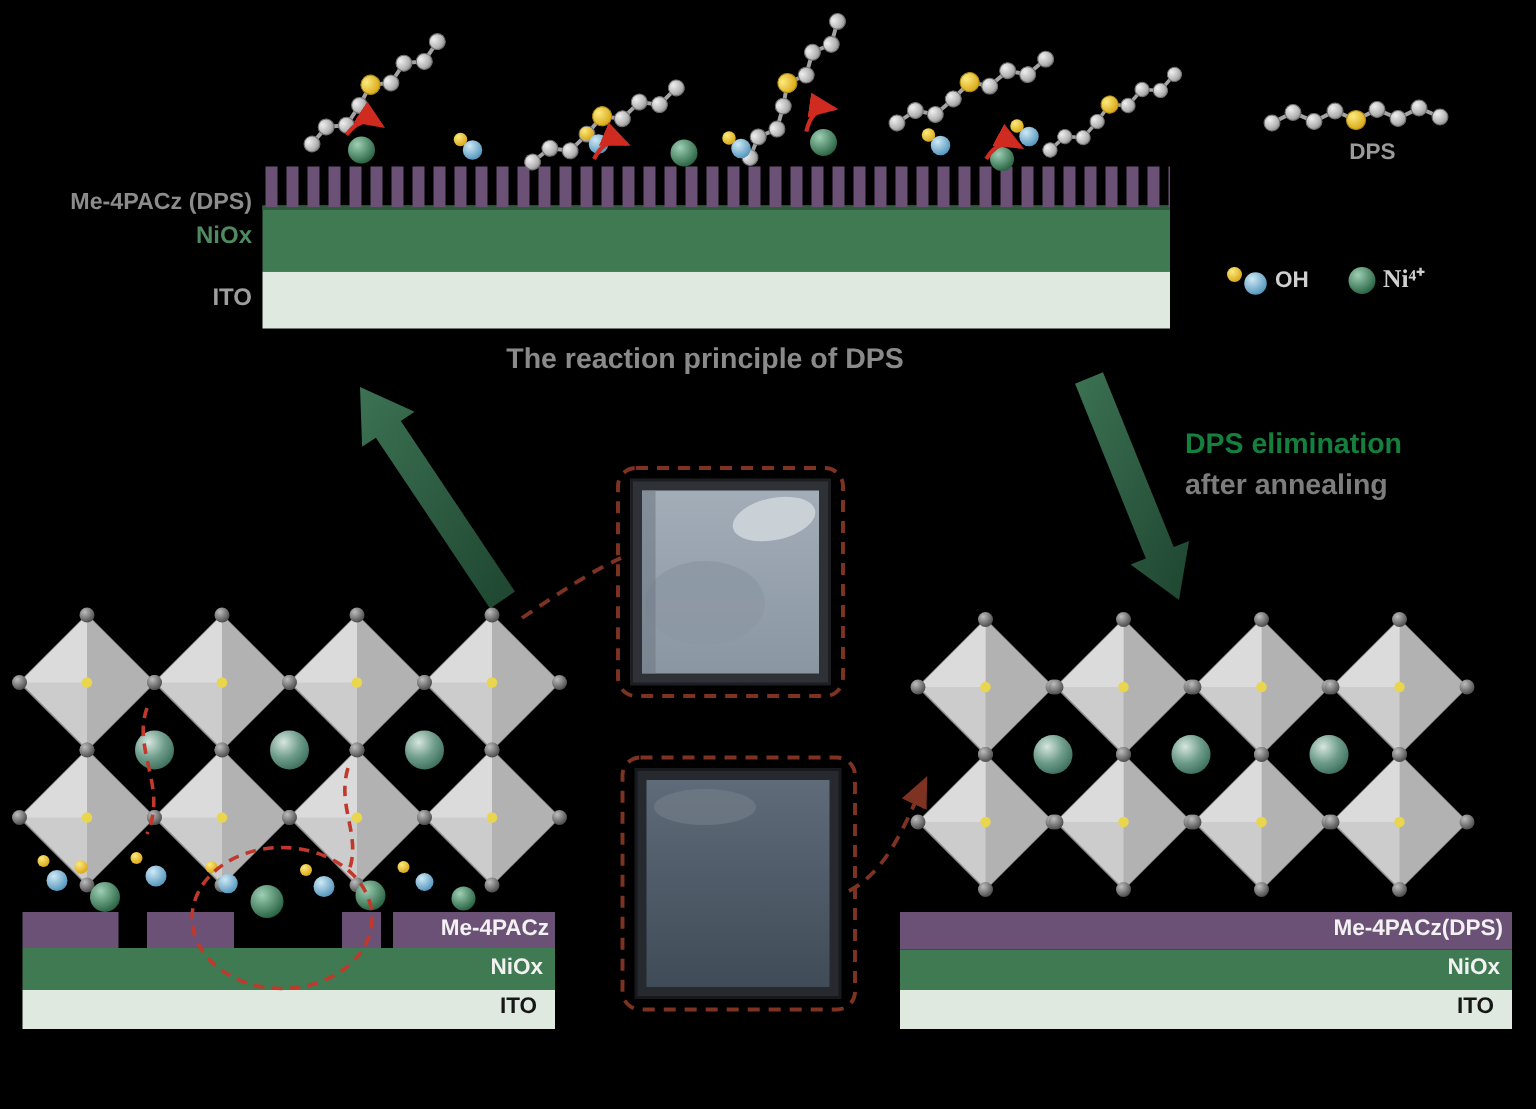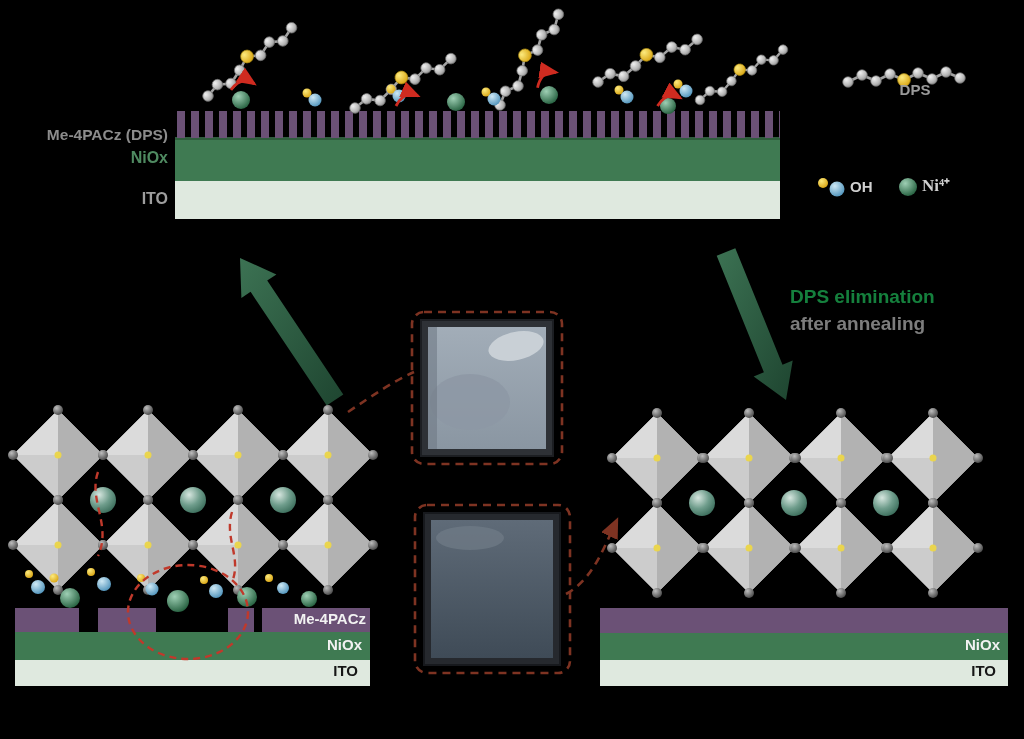--- a/index.html
+++ b/index.html
@@ -243,26 +243,28 @@
   <path class="brownDash" d="M566,594 C592,580 603,550 616,522" marker-end="url(#mBrown)"></path>
 </svg>
 
 <div class="lbl right" style="left:5px;top:116px;width:163px;font-size:15.5px;color:#8c8c8c;margin-top:10px;">Me-4PACz (DPS)</div>
 <div class="lbl right" style="left:5px;top:149px;width:163px;font-size:16px;color:#4f8a61;">NiOx</div>
 <div class="lbl right" style="left:5px;top:190px;width:163px;font-size:16px;color:#9e9e9e;">ITO</div>
 
 <div class="lbl" style="left:850px;top:179px;font-size:15px;color:#d0d0d0;">OH</div>
 <div class="lbl" style="left:922px;top:177px;font-size:17px;color:#d0d0d0;font-family:'Liberation Serif',serif;">Ni⁴⁺</div>
 
-<div class="lbl center" style="left:875px;top:82px;width:80px;font-size:15px;color:#9a9a9a;">DPS</div>
-
+<div class="lbl center" style="left:875px;top:94px;width:80px;font-size:15px;color:#9a9a9a;">DPS</div>
+
+<div class="lbl center" style="left:270px;top:230px;width:400px;font-size:19px;color:#8a8a8a;">The reaction principle of DPS</div>
 
 <div class="lbl" style="left:790px;top:287px;font-size:19px;color:#15803d;">DPS elimination</div>
 <div class="lbl" style="left:790px;top:314px;font-size:19px;color:#7d7d7d;">after annealing</div>
 
 <div class="lbl right" style="left:200px;top:611px;width:166px;font-size:15px;color:#f2f2f2;">Me-4PACz</div>
 <div class="lbl right" style="left:200px;top:637px;width:162px;font-size:15px;color:#f2f2f2;">NiOx</div>
 <div class="lbl right" style="left:200px;top:663px;width:158px;font-size:15px;color:#161616;">ITO</div>
 
+<div class="lbl right" style="left:800px;top:611px;width:202px;font-size:15px;color:#f2f2f2;">Me-4PACz(DPS)</div>
 <div class="lbl right" style="left:800px;top:637px;width:200px;font-size:15px;color:#f2f2f2;">NiOx</div>
 <div class="lbl right" style="left:800px;top:663px;width:196px;font-size:15px;color:#161616;">ITO</div>
 
 </div>
 
 </body></html>

